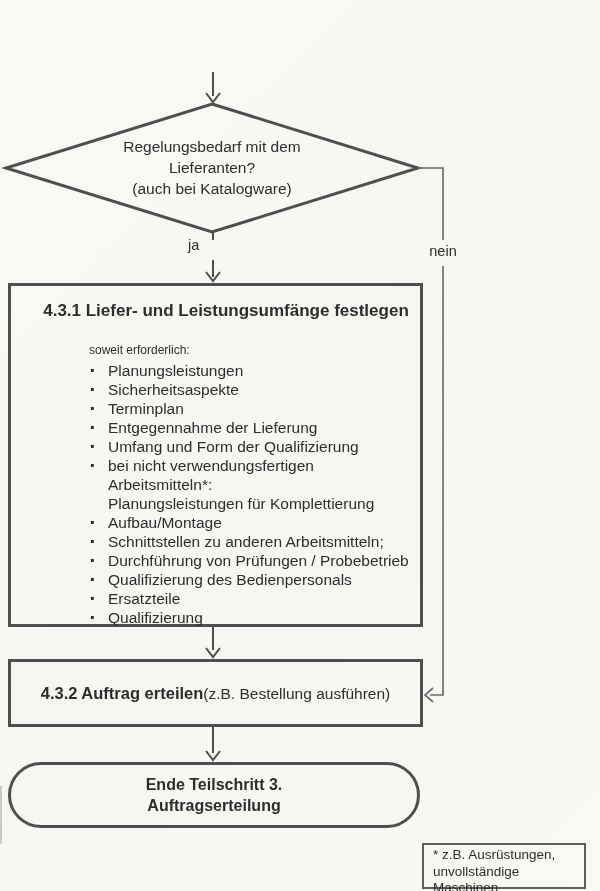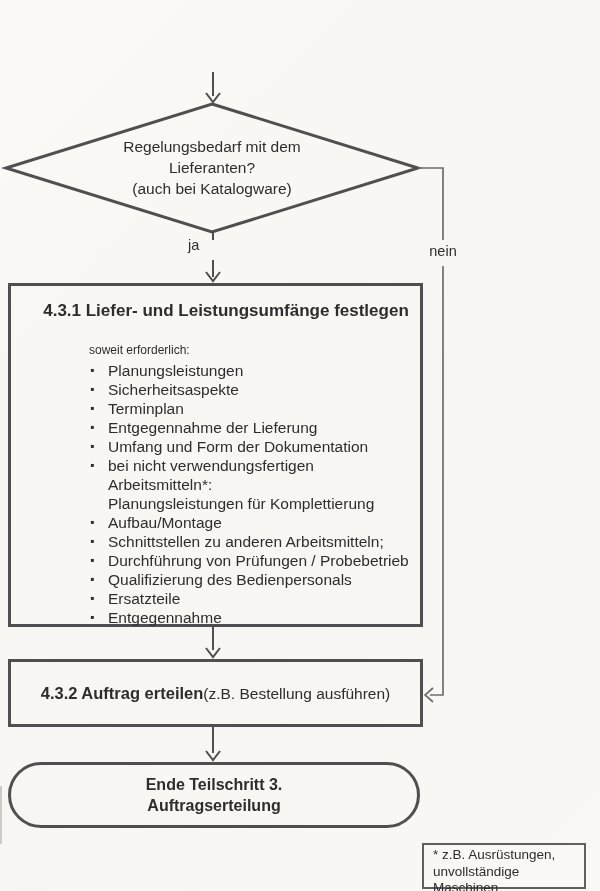--- a/index.html
+++ b/index.html
@@ -147,29 +147,29 @@
   <div class="branch-label nein">nein</div>
 
   <div class="proc proc431">
     <div class="title">4.3.1 Liefer- und Leistungsumfänge festlegen</div>
     <div class="intro">soweit erforderlich:</div>
     <ul>
       <li>Planungsleistungen</li>
       <li>Sicherheitsaspekte</li>
       <li>Terminplan</li>
       <li>Entgegennahme der Lieferung</li>
-      <li>Umfang und Form der Dokumentation</li>
+      <li>Umfang und Form der Qualifizierung</li>
       <li>bei nicht verwendungsfertigen Arbeitsmitteln*:
 Planungsleistungen für Komplettierung</li>
       <li>Aufbau/Montage</li>
       <li>Schnittstellen zu anderen Arbeitsmitteln;</li>
       <li>Durchführung von Prüfungen / Probebetrieb</li>
       <li>Qualifizierung des Bedienpersonals</li>
       <li>Ersatzteile</li>
-      <li>Entgegennahme</li>
+      <li>Qualifizierung</li>
     </ul>
   </div>
 
   <div class="proc proc432">
     <div class="t1">4.3.2 Auftrag erteilen</div>
     <div class="t2">(z.B. Bestellung ausführen)</div>
   </div>
 
   <div class="terminator end">
     <div>Ende Teilschritt 3.</div>

